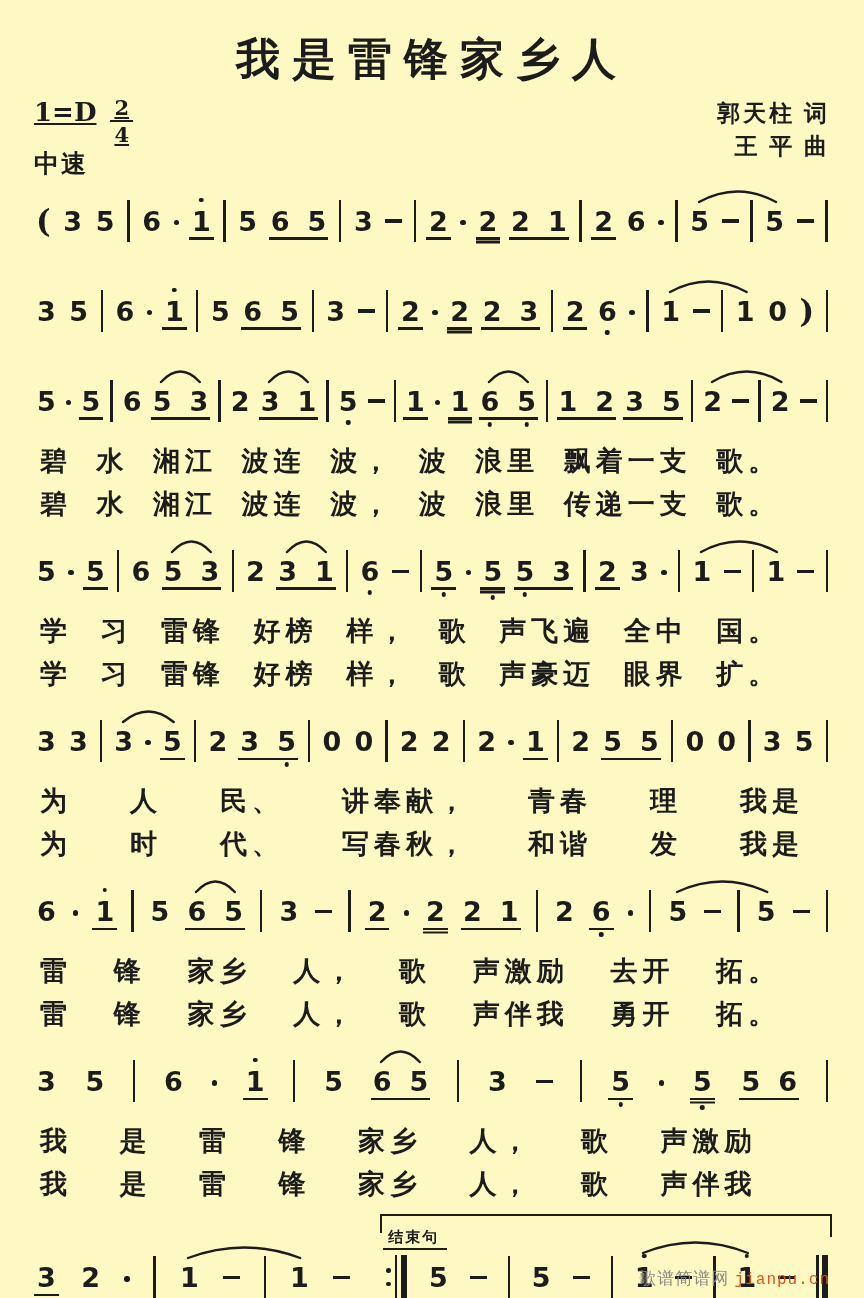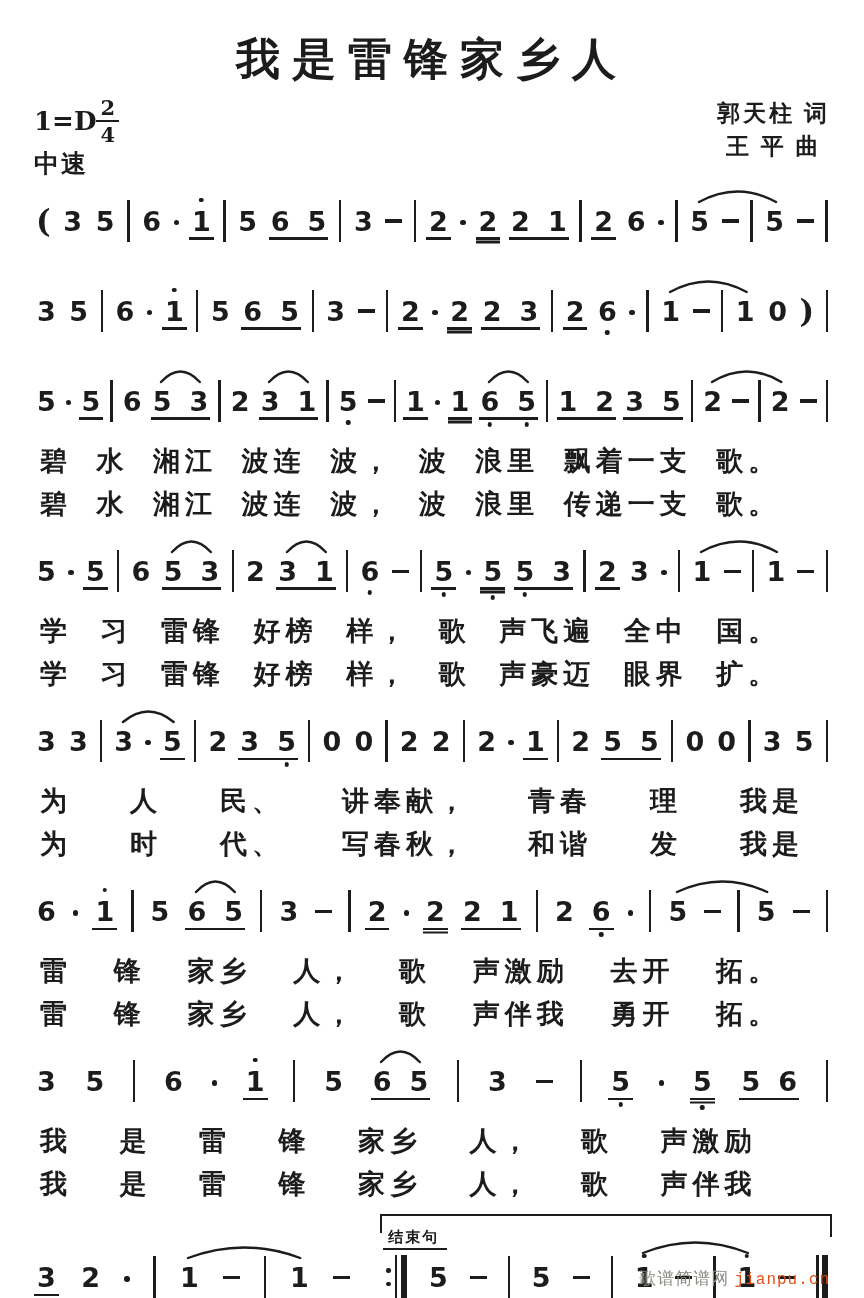--- a/index.html
+++ b/index.html
@@ -1,27 +1,27 @@
 <!DOCTYPE html>
 <html><head>
 <meta charset="utf-8">
 <style>
   html,body{margin:0;padding:0;background:#e8e8e8;}
-  .page{position:relative;width:864px;height:1298px;margin:0 auto;background:#ffffff;color:#1c1c1c;
+  .page{position:relative;width:864px;height:1298px;margin:0 auto;background:#fef9c3;color:#1c1c1c;
         font-family:"Liberation Serif",serif;overflow:hidden;box-sizing:border-box;padding:0 34px;}
   
   .title{margin-top:30px;text-align:center;font-size:44px;font-weight:bold;letter-spacing:12px;}
   .meta{display:flex;justify-content:space-between;align-items:flex-start;margin-top:8px;}
   .meta-left{font-weight:bold;}
-  .keyrow{display:flex;align-items:center;font-size:26px;font-family:"DejaVu Serif",serif;}
+  .keyrow{display:flex;align-items:flex-start;gap:14px;font-size:26px;font-family:"DejaVu Serif",serif;text-decoration:underline;}
   .timesig{display:inline-flex;flex-direction:column;align-items:center;line-height:1;font-size:21px;font-weight:bold;}
   .timesig .tn{padding:0 4px 2px;border-bottom:2.5px solid #1c1c1c;}
   .timesig .td{padding-top:2px;}
   .tempo{font-size:25px;margin-top:2px;letter-spacing:2px;}
-  .meta-right{text-align:center;font-size:23px;font-weight:bold;line-height:1.45;letter-spacing:3px;}
+  .meta-right{text-align:right;font-size:23px;font-weight:bold;line-height:1.45;letter-spacing:3px;}
   
   .score{margin-top:4px;}
   .system{margin-bottom:14px;}
   .system.no-lyrics{margin-bottom:20px;}
   .system.split{display:flex;justify-content:space-between;padding-top:26px;}
   .segment{width:100%;}
   .system.split .segment{position:relative;}
   .notation{position:relative;display:flex;justify-content:space-between;align-items:center;
             padding:22px 2px 18px;height:30px;}
   .note{position:relative;font-family:"DejaVu Sans",sans-serif;font-weight:700;font-size:27px;line-height:1;padding:0 1px;}

